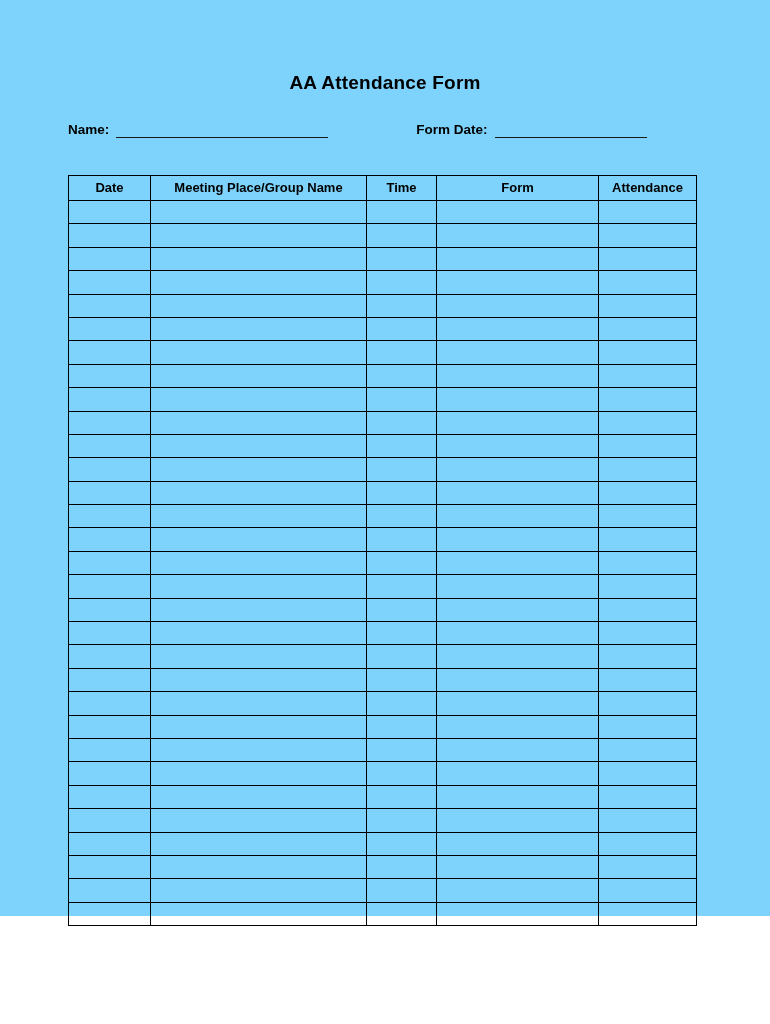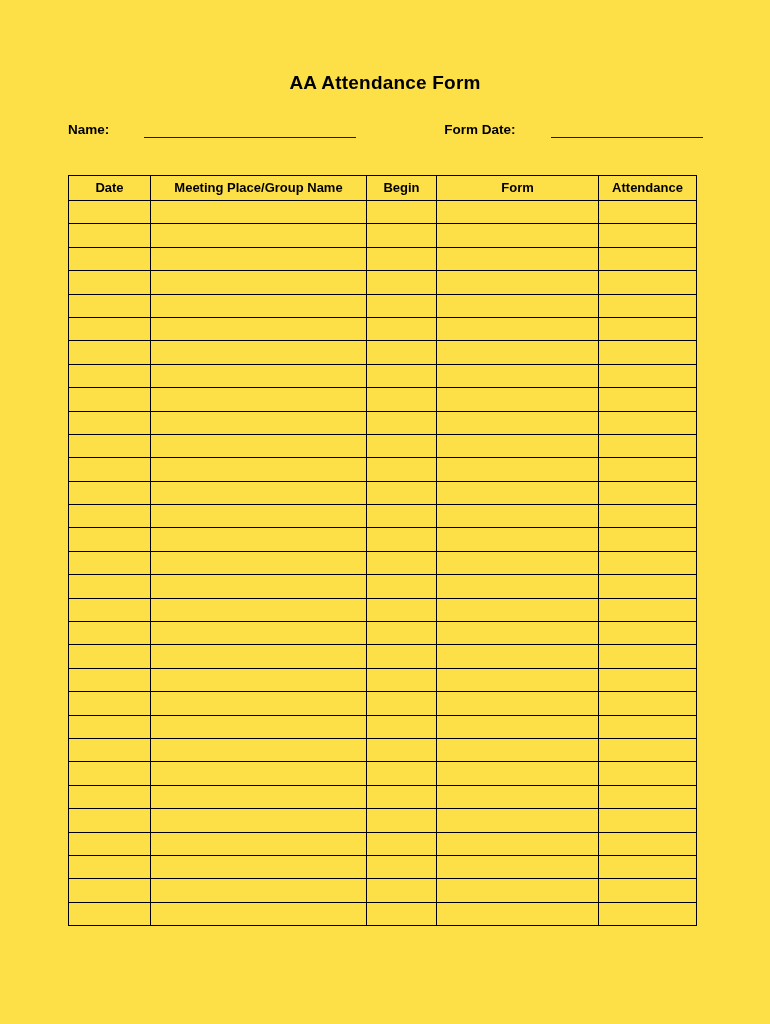--- a/index.html
+++ b/index.html
@@ -10,44 +10,43 @@
   body {
     width: 770px;
     height: 1024px;
     font-family: "Liberation Sans", sans-serif;
     color: #000000;
     overflow: hidden;
   }
   .page {
     position: relative;
     width: 770px;
-    height: 1024px;
+    height: 916px;
     box-sizing: border-box;
-    background: #fde047;
+    background: #7dd3fc;
   }
   .doc-title {
     text-align: center;
     font-size: 19px;
     font-weight: bold;
     letter-spacing: 0.2px;
     margin: 0;
     padding-top: 72px;
   }
   .fields-row {
     display: flex;
     align-items: flex-end;
     padding: 0 68px 0 68px;
     margin-top: 28px;
   }
   .field {
     display: flex;
     align-items: flex-end;
     font-size: 13.5px;
     font-weight: bold;
-    gap: 28px;
   }
   .field-label {
     white-space: nowrap;
     padding-bottom: 1px;
   }
   .field-line {
     border-bottom: 1.4px solid #1a1a1a;
     height: 13px;
     margin-left: 7px;
   }
@@ -117,21 +116,21 @@
         <col class="c-date">
         <col class="c-place">
         <col class="c-time">
         <col class="c-topic">
         <col class="c-chair">
       </colgroup>
       <thead>
         <tr>
           <th>Date</th>
           <th>Meeting Place/Group Name</th>
-          <th>Begin</th>
+          <th>Time</th>
           <th>Form</th>
           <th>Attendance</th>
         </tr>
       </thead>
       <tbody id="table-body">
           <tr>
             <td></td>
             <td></td>
             <td></td>
             <td></td>

